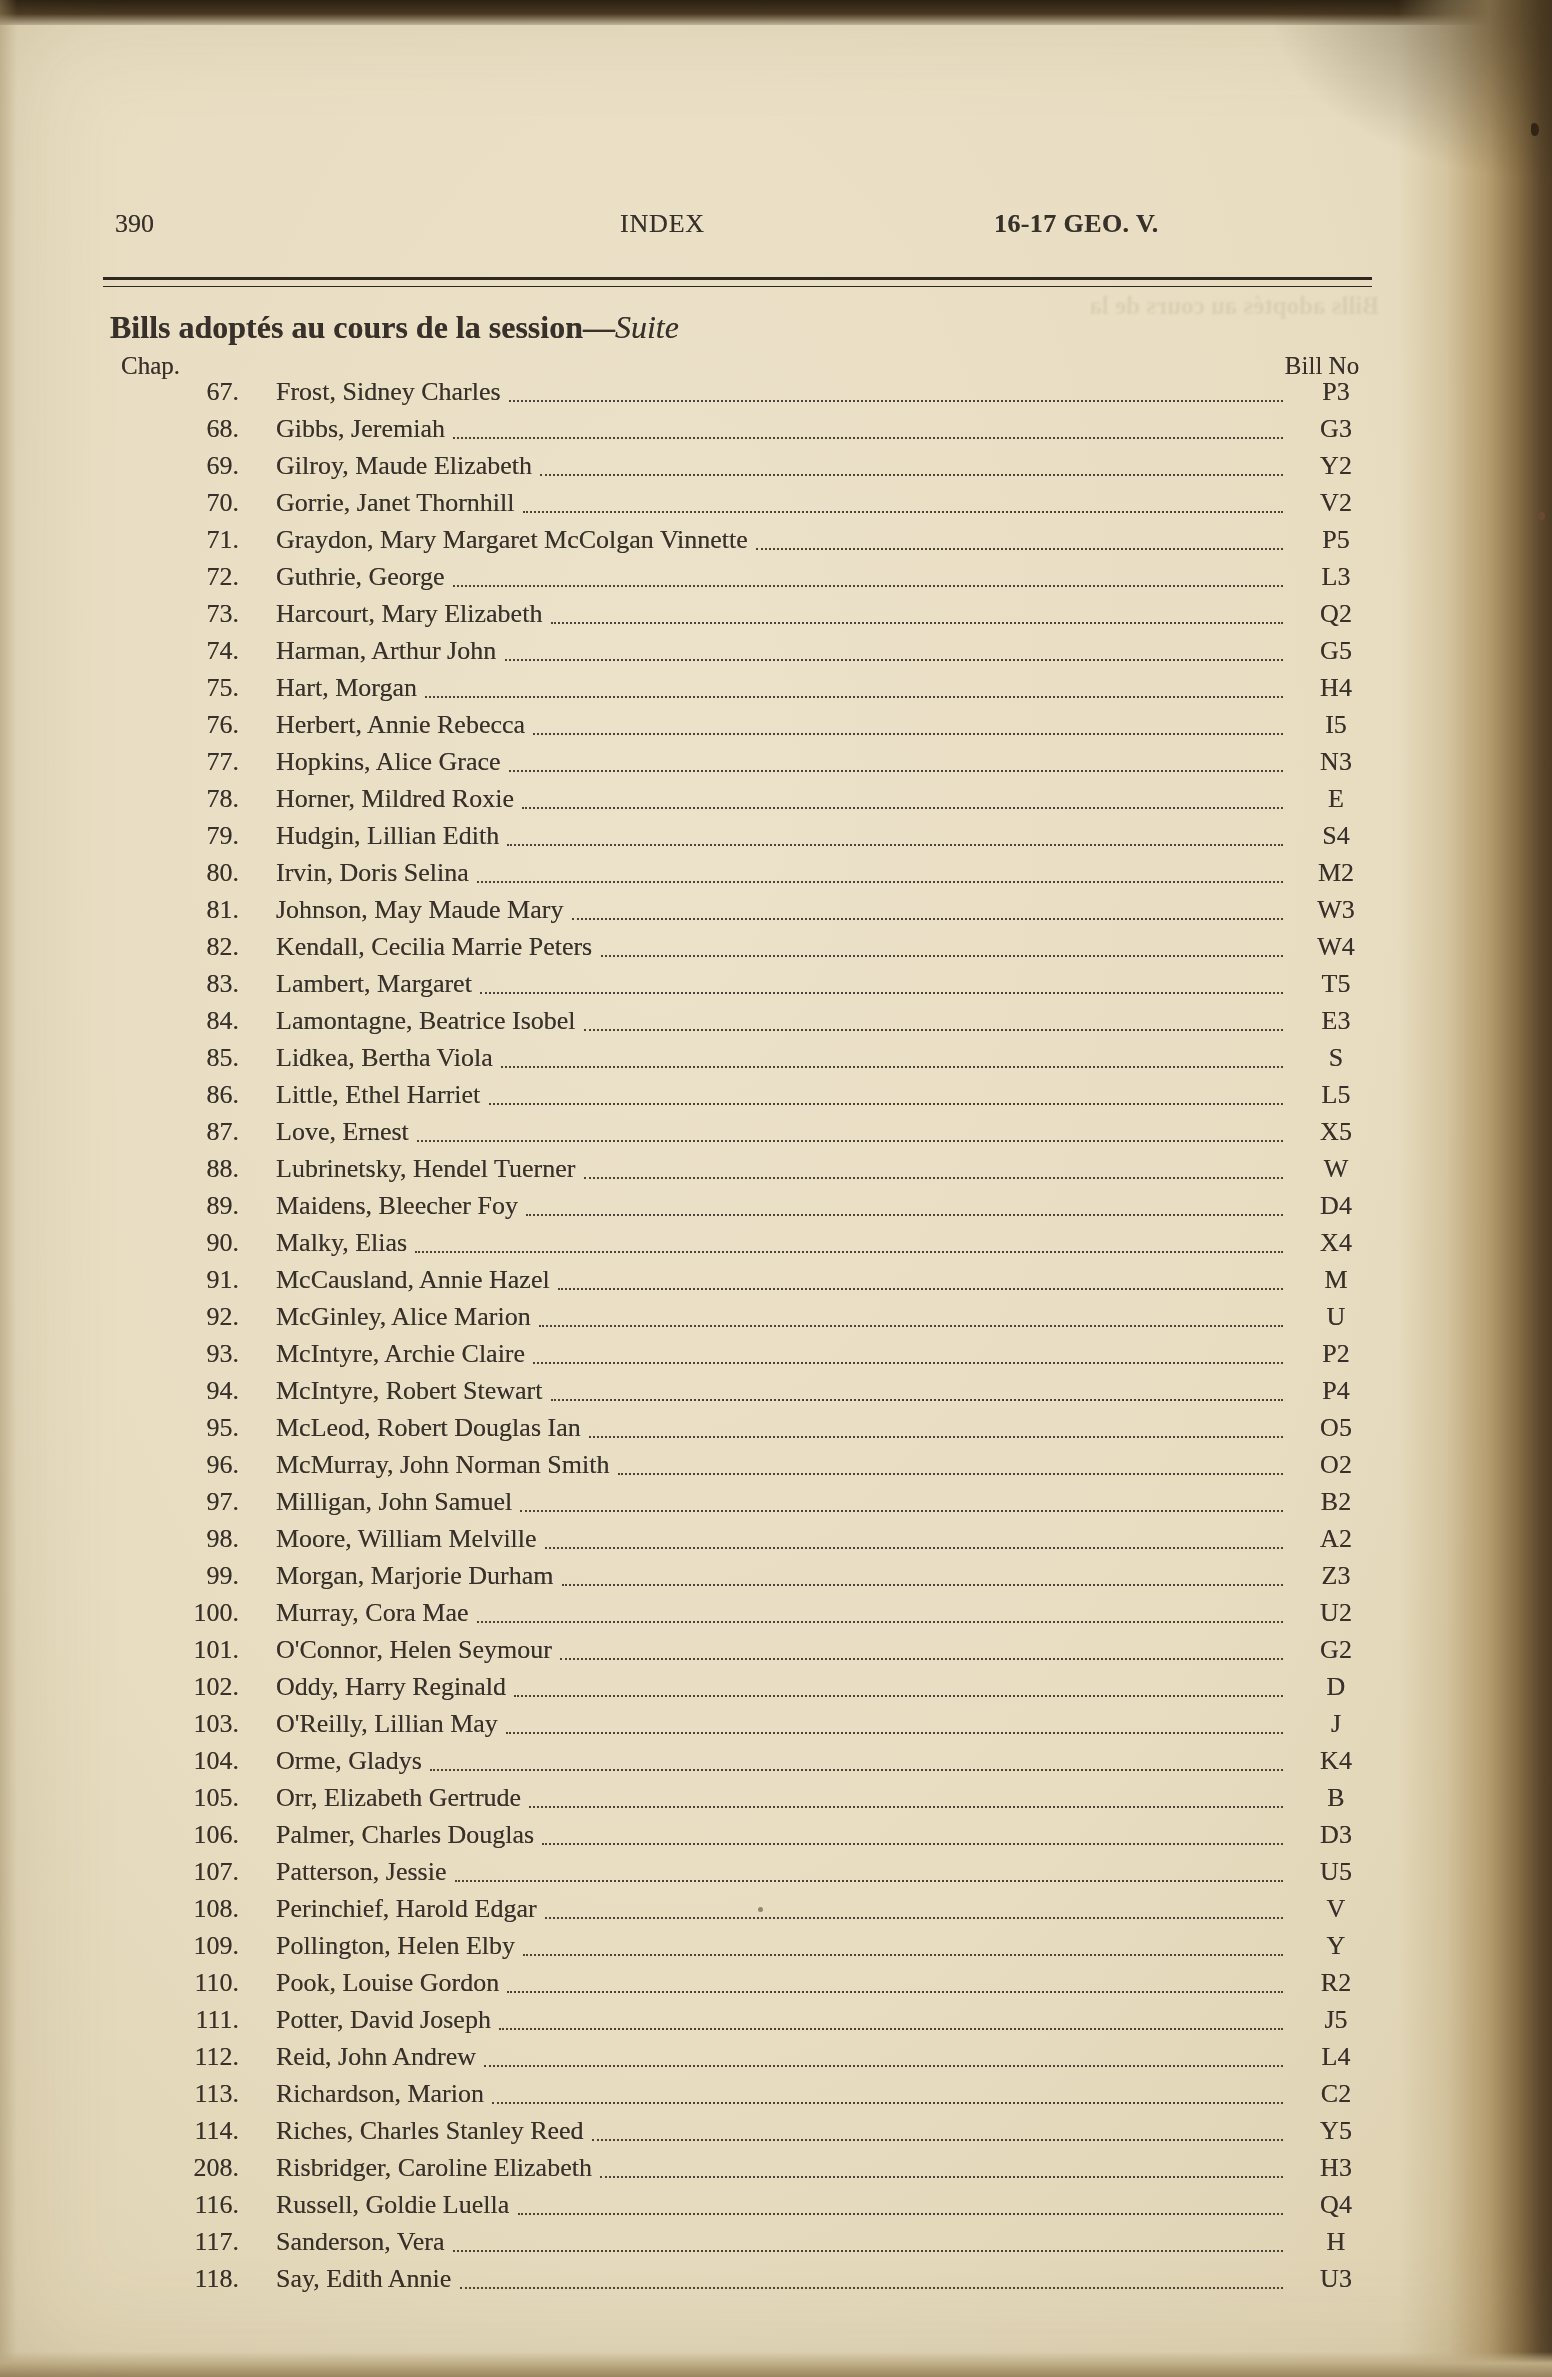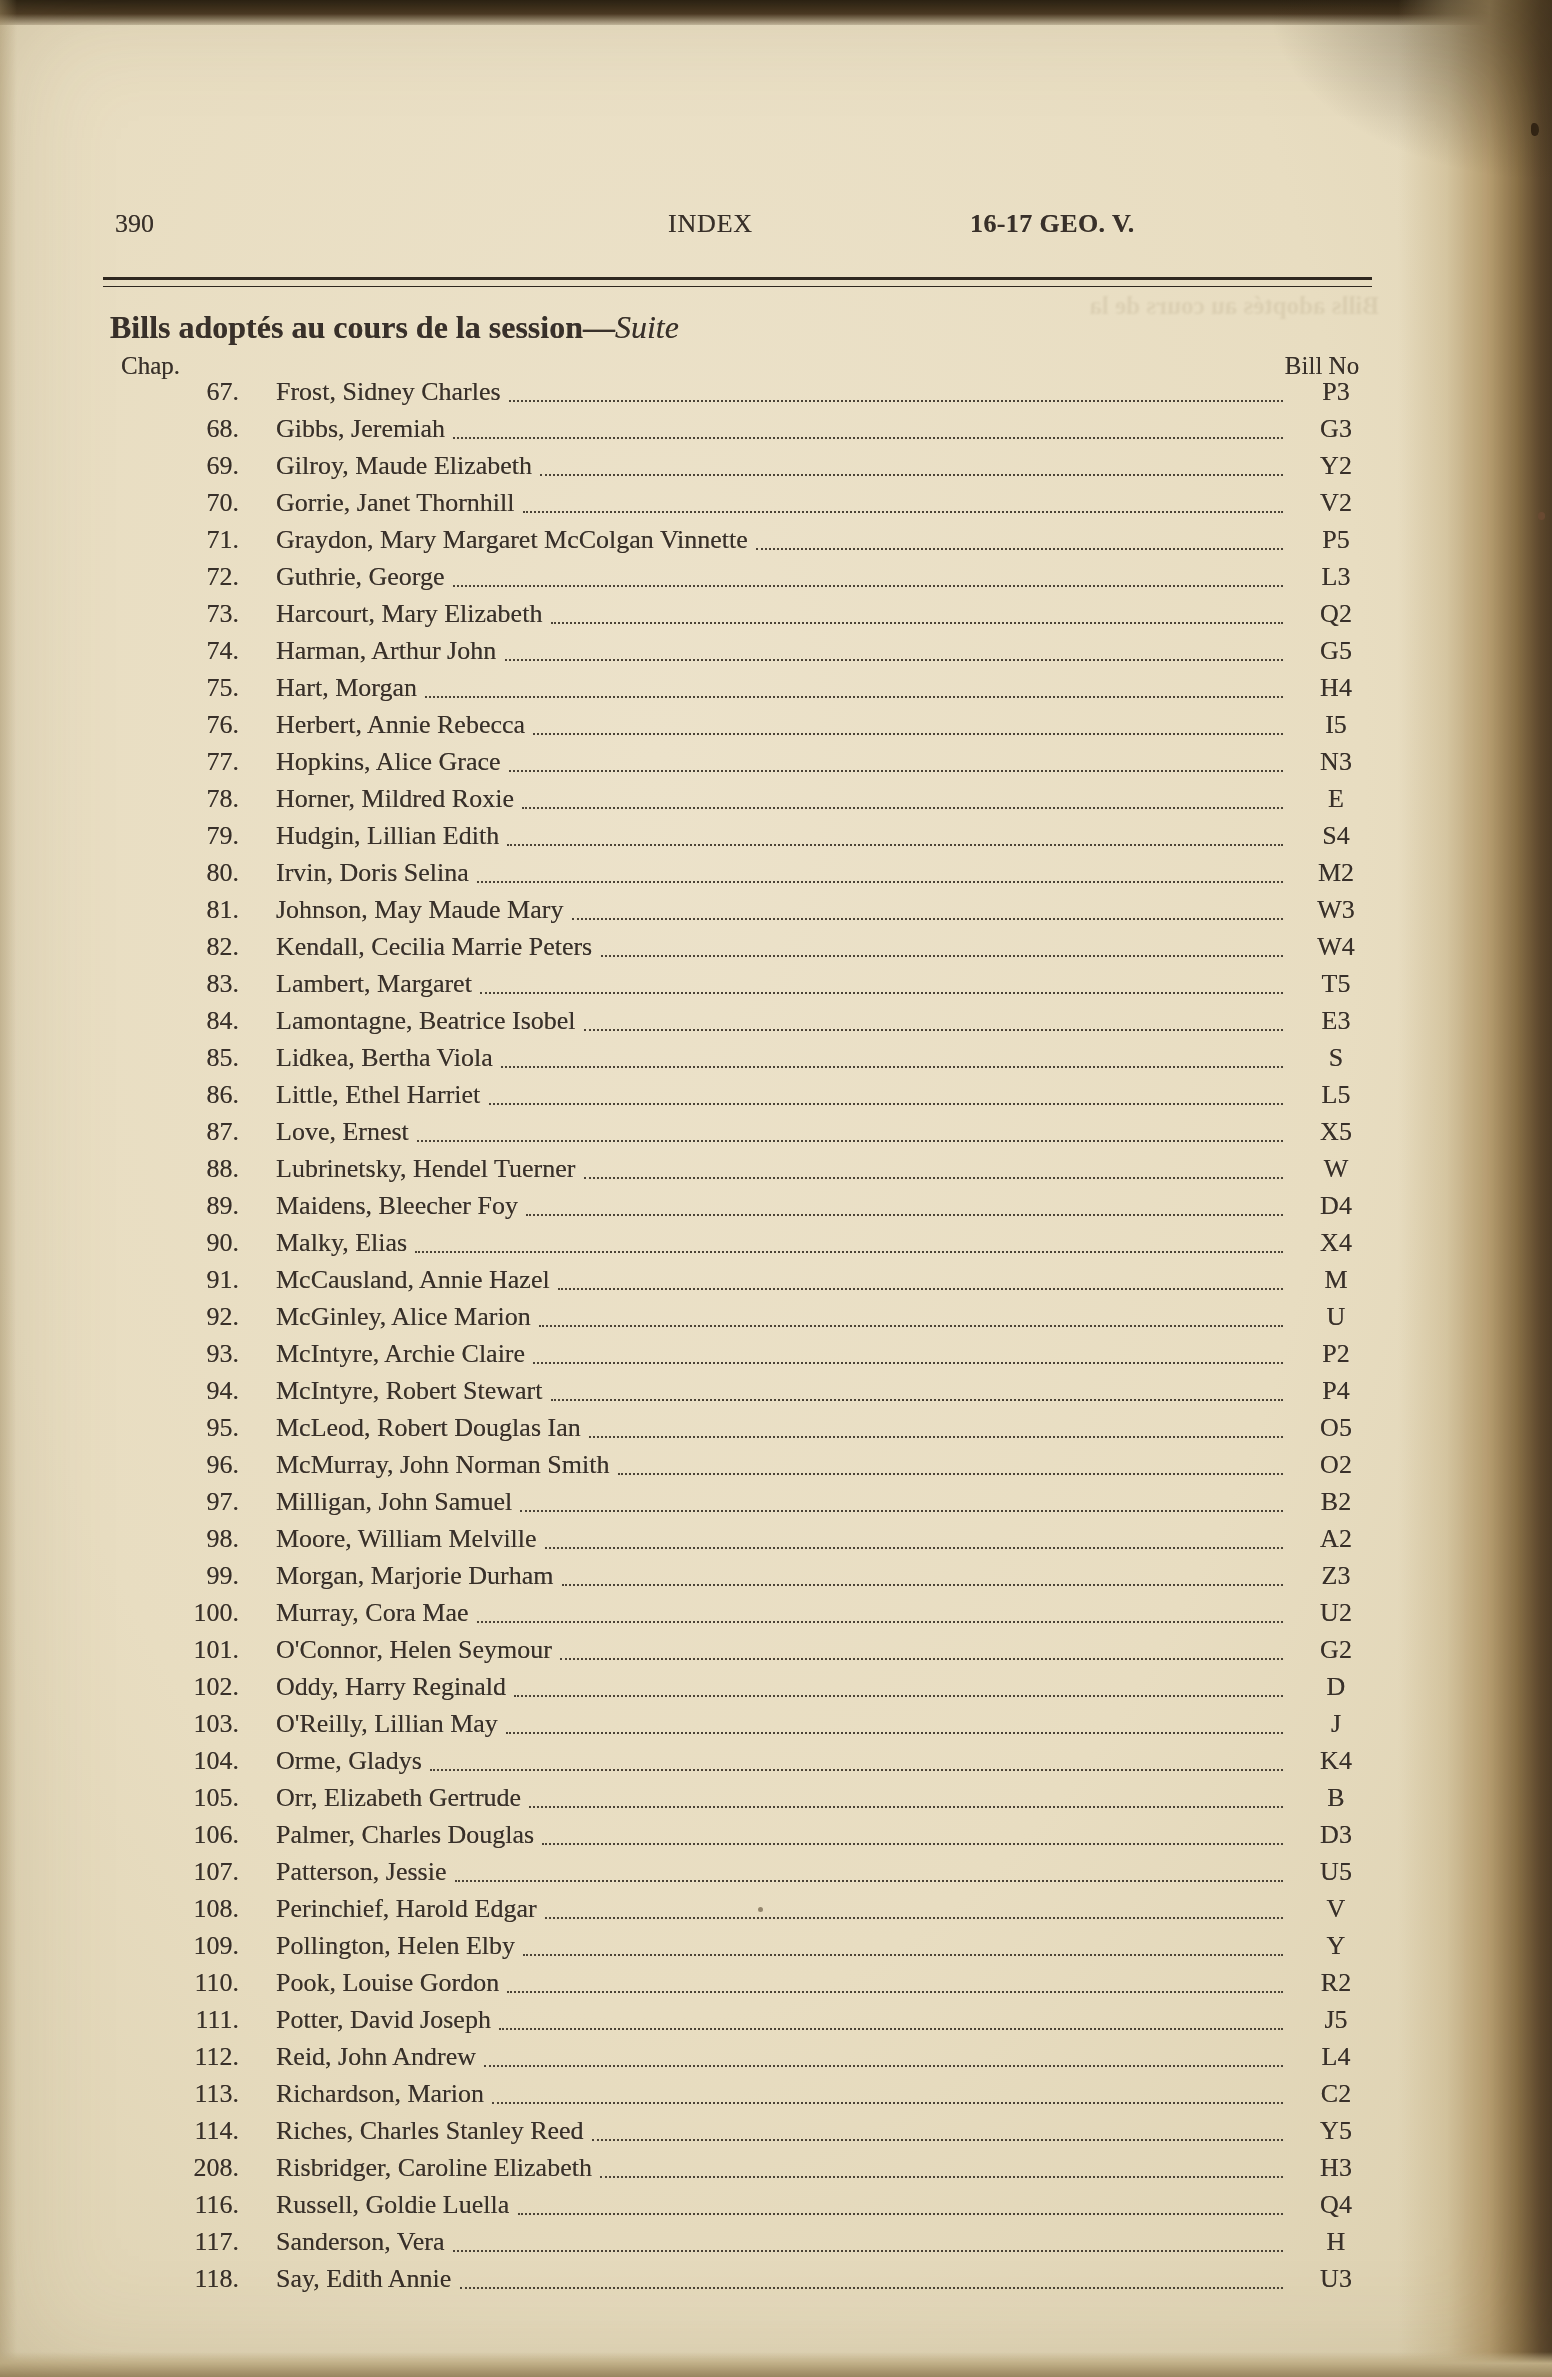--- a/index.html
+++ b/index.html
@@ -45,22 +45,22 @@
     position:absolute;left:0;right:0;bottom:0;height:25px;
     background:linear-gradient(0deg,#9d8a64 0%,#c8b78f 55%,rgba(233,222,196,0) 100%);
   }
   .left-strip{
     position:absolute;top:0;left:0;bottom:0;width:16.6px;
     background:linear-gradient(90deg,rgba(170,150,110,0.45),rgba(170,150,110,0));
   }
 
   .running-header{position:absolute;top:209px;left:0;right:0;height:37px;font-size:26px;}
   .pageno{position:absolute;left:115px;}
-  .runtitle{position:absolute;left:594px;width:233px;text-align:center;letter-spacing:0.8px;}
-  .citation{position:absolute;left:970px;letter-spacing:0.4px;font-weight:bold;}
+  .runtitle{position:absolute;left:546px;width:233px;text-align:center;letter-spacing:0.8px;}
+  .citation{position:absolute;left:994px;letter-spacing:0.4px;font-weight:bold;}
 
   .double-rule{
     position:absolute;top:277px;left:103px;width:1269px;height:5.8px;
     border-top:3.3px solid #2f2820;border-bottom:1.7px solid #2f2820;
   }
 
   .section-title{position:absolute;top:309px;left:110px;font-size:32px;white-space:nowrap;}
   .section-title .b{font-weight:bold;}
   .section-title .i{font-style:italic;}
 

